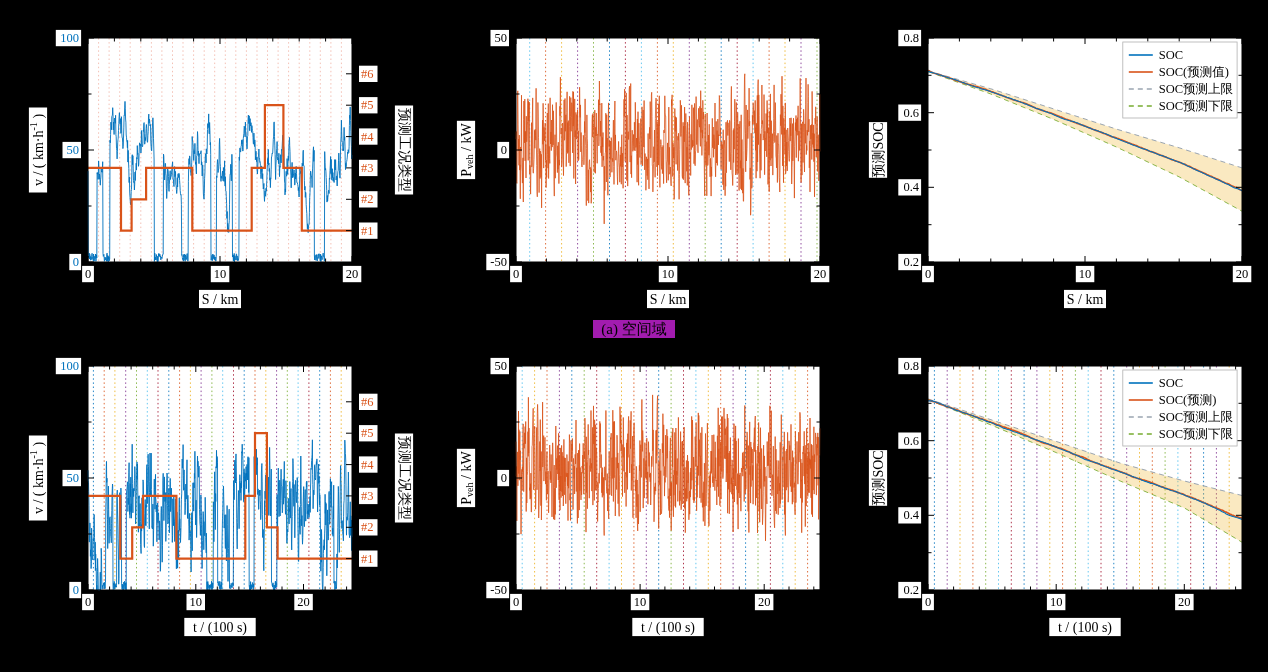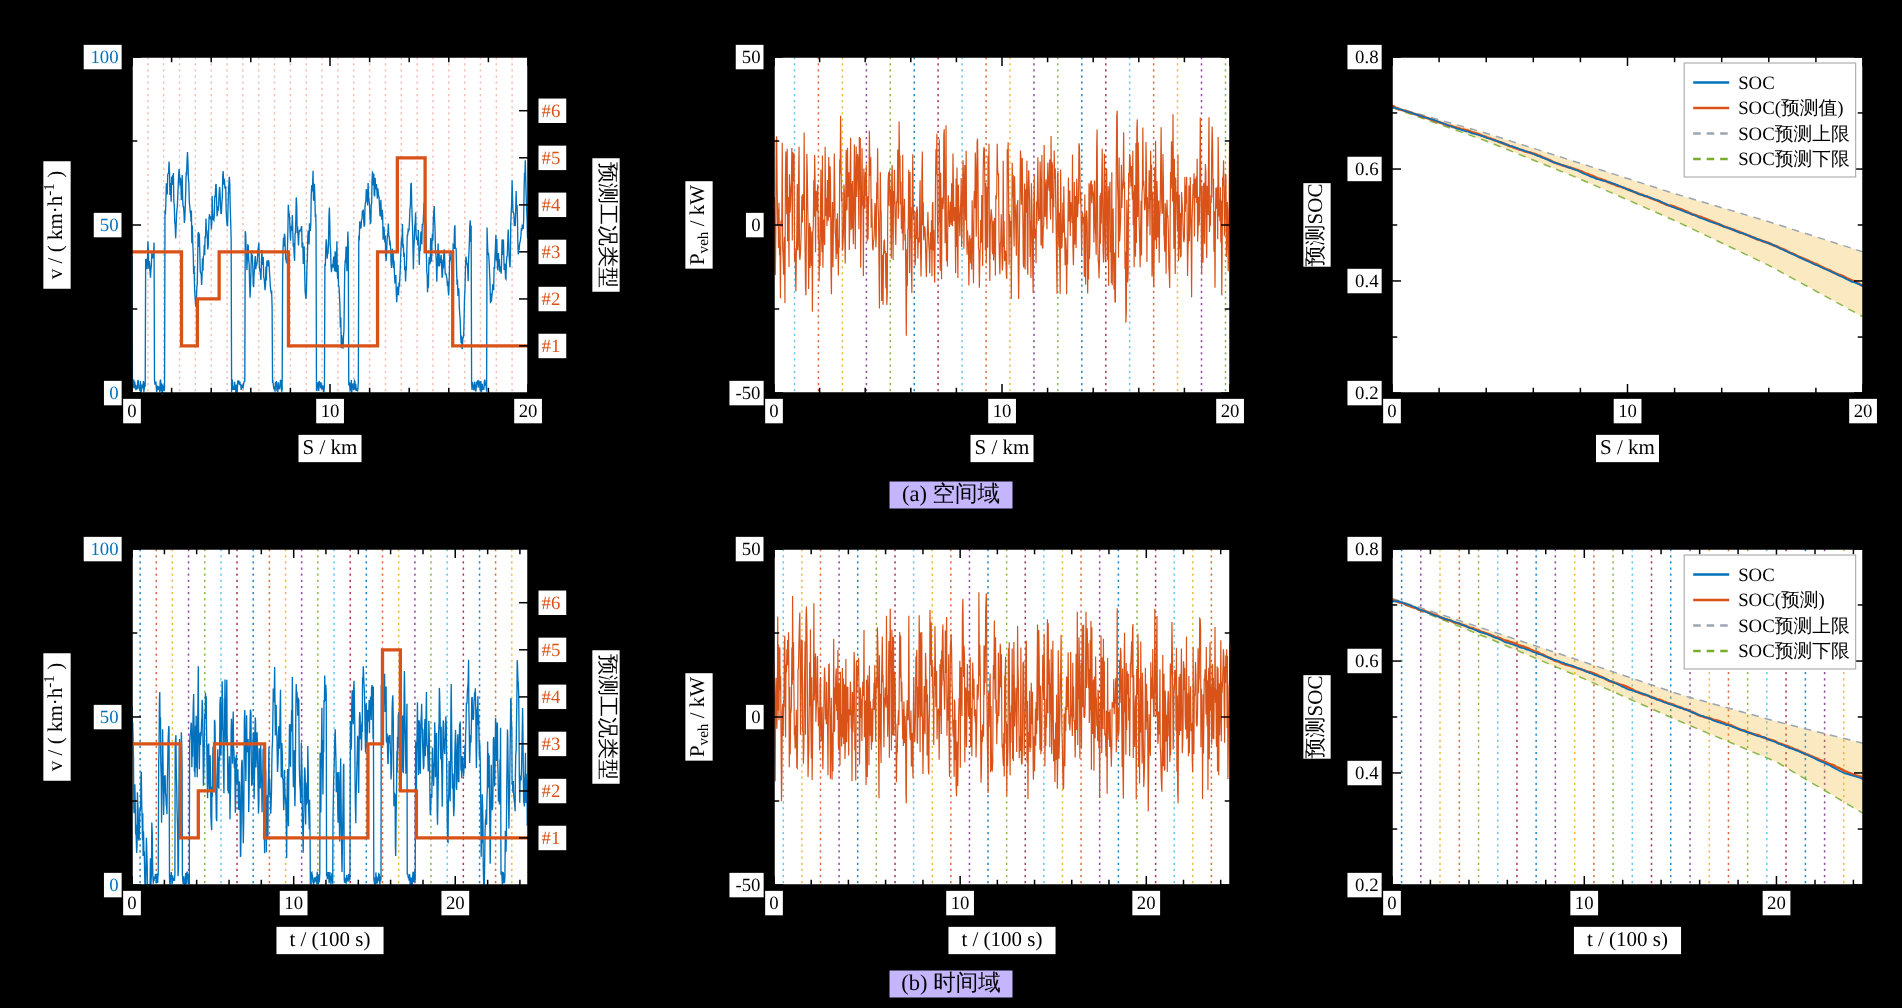--- a/index.html
+++ b/index.html
@@ -1,21 +1,21 @@
 <!DOCTYPE html>
 <html><head>
 <meta charset="utf-8">
 <style>
   html,body{margin:0;padding:0;background:#000;}
   .figure{position:relative;width:1268px;height:672px;background:#000;overflow:hidden;
           font-family:"Liberation Serif","DejaVu Serif",serif;}
   .chart{position:absolute;}
   .caption{position:absolute;left:0;width:100%;text-align:center;
            font-size:15px;color:#000;}
-  .caption span{background:#c4b5fd;padding:1px 8px;}
+  .caption span{background:#a21caf;padding:1px 8px;}
 </style>
 </head>
 <body>
 
 <div class="figure">
   <div class="chart" style="left:18px;top:24px;width:398px;height:292px"><svg width="398" height="292" xmlns="http://www.w3.org/2000/svg" style="font-family:'Liberation Serif','DejaVu Serif',serif">
         <rect x="70" y="14" width="264" height="224" fill="#fff"></rect>
         <g>
           <line x1="80.6" y1="14" x2="80.6" y2="238" stroke="#E8826B" stroke-width="1" stroke-dasharray="1.5 2.6" opacity="0.5"></line>
           <line x1="91.1" y1="14" x2="91.1" y2="238" stroke="#E8826B" stroke-width="1" stroke-dasharray="1.5 2.6" opacity="0.5"></line>
@@ -680,14 +680,13 @@
           <text x="300.8" y="31" font-size="12.5" fill="#000" dominant-baseline="central">SOC</text>
           <line x1="270.8" y1="48" x2="294.8" y2="48" stroke="#D95319" stroke-width="1.6"></line>
           <text x="300.8" y="48" font-size="12.5" fill="#000" dominant-baseline="central">SOC(预测)</text>
           <line x1="270.8" y1="65" x2="294.8" y2="65" stroke="#9AA5B1" stroke-width="1.6" stroke-dasharray="5 4"></line>
           <text x="300.8" y="65" font-size="12.5" fill="#000" dominant-baseline="central">SOC预测上限</text>
           <line x1="270.8" y1="82" x2="294.8" y2="82" stroke="#77AC30" stroke-width="1.6" stroke-dasharray="5 4"></line>
           <text x="300.8" y="82" font-size="12.5" fill="#000" dominant-baseline="central">SOC预测下限</text>
         </g>
       </svg></div>
 
-  <div class="caption" style="top:646px"><span>(b) 时间域</span></div>
 </div>
 
 </body></html>

